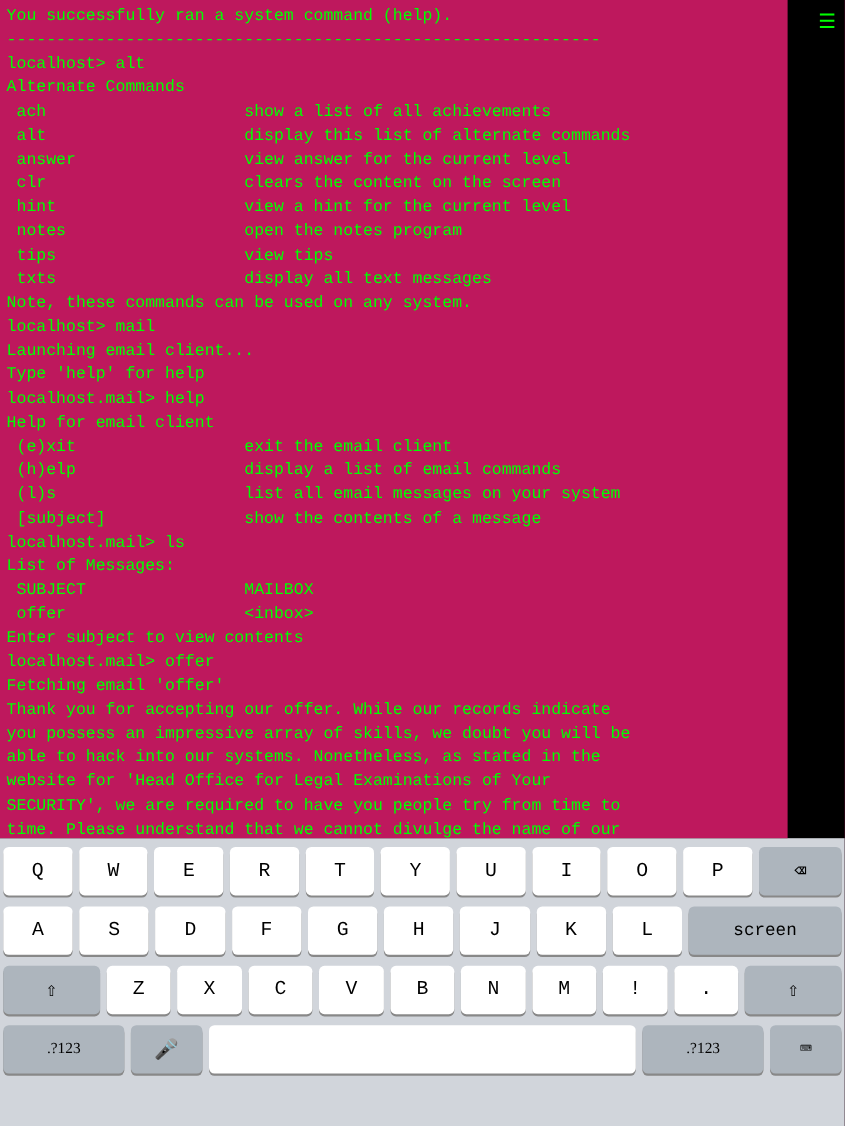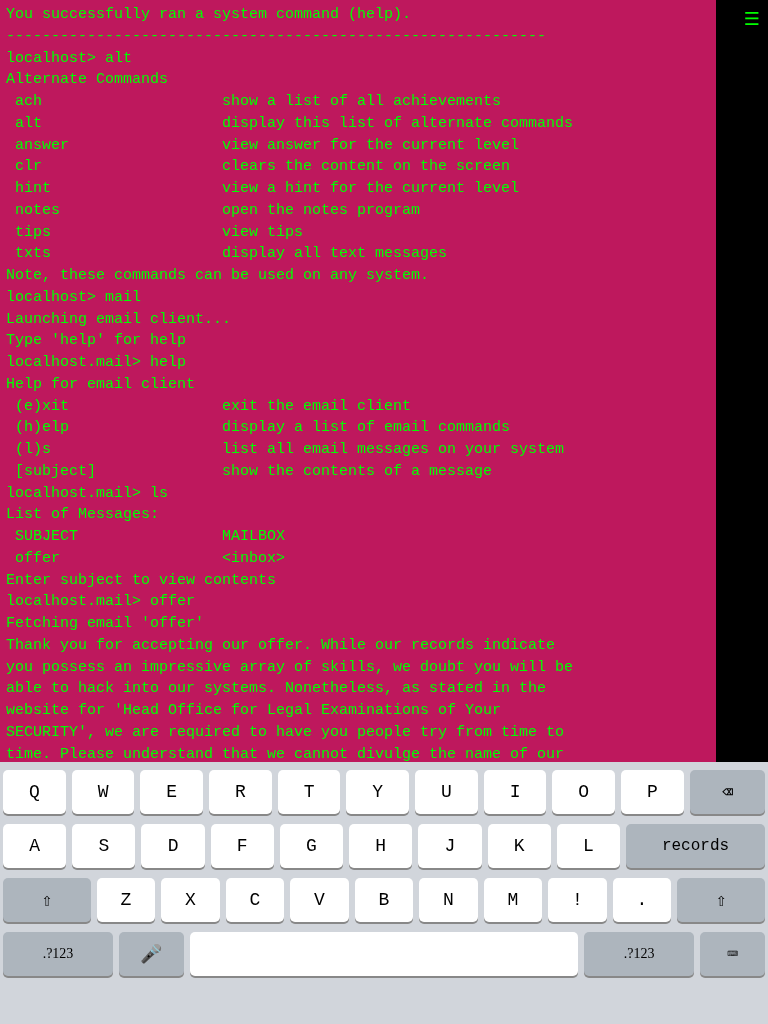--- a/index.html
+++ b/index.html
@@ -171,21 +171,21 @@
   <div class="kb-row">
     <div class="kb-key">A</div>
     <div class="kb-key">S</div>
     <div class="kb-key">D</div>
     <div class="kb-key">F</div>
     <div class="kb-key">G</div>
     <div class="kb-key">H</div>
     <div class="kb-key">J</div>
     <div class="kb-key">K</div>
     <div class="kb-key">L</div>
-    <div class="kb-key return-key dark">records</div>
+    <div class="kb-key return-key dark">screen</div>
   </div>
 
   <div class="kb-row">
     <div class="kb-key shift-key dark">⇧</div>
     <div class="kb-key">Z</div>
     <div class="kb-key">X</div>
     <div class="kb-key">C</div>
     <div class="kb-key">V</div>
     <div class="kb-key">B</div>
     <div class="kb-key">N</div>

